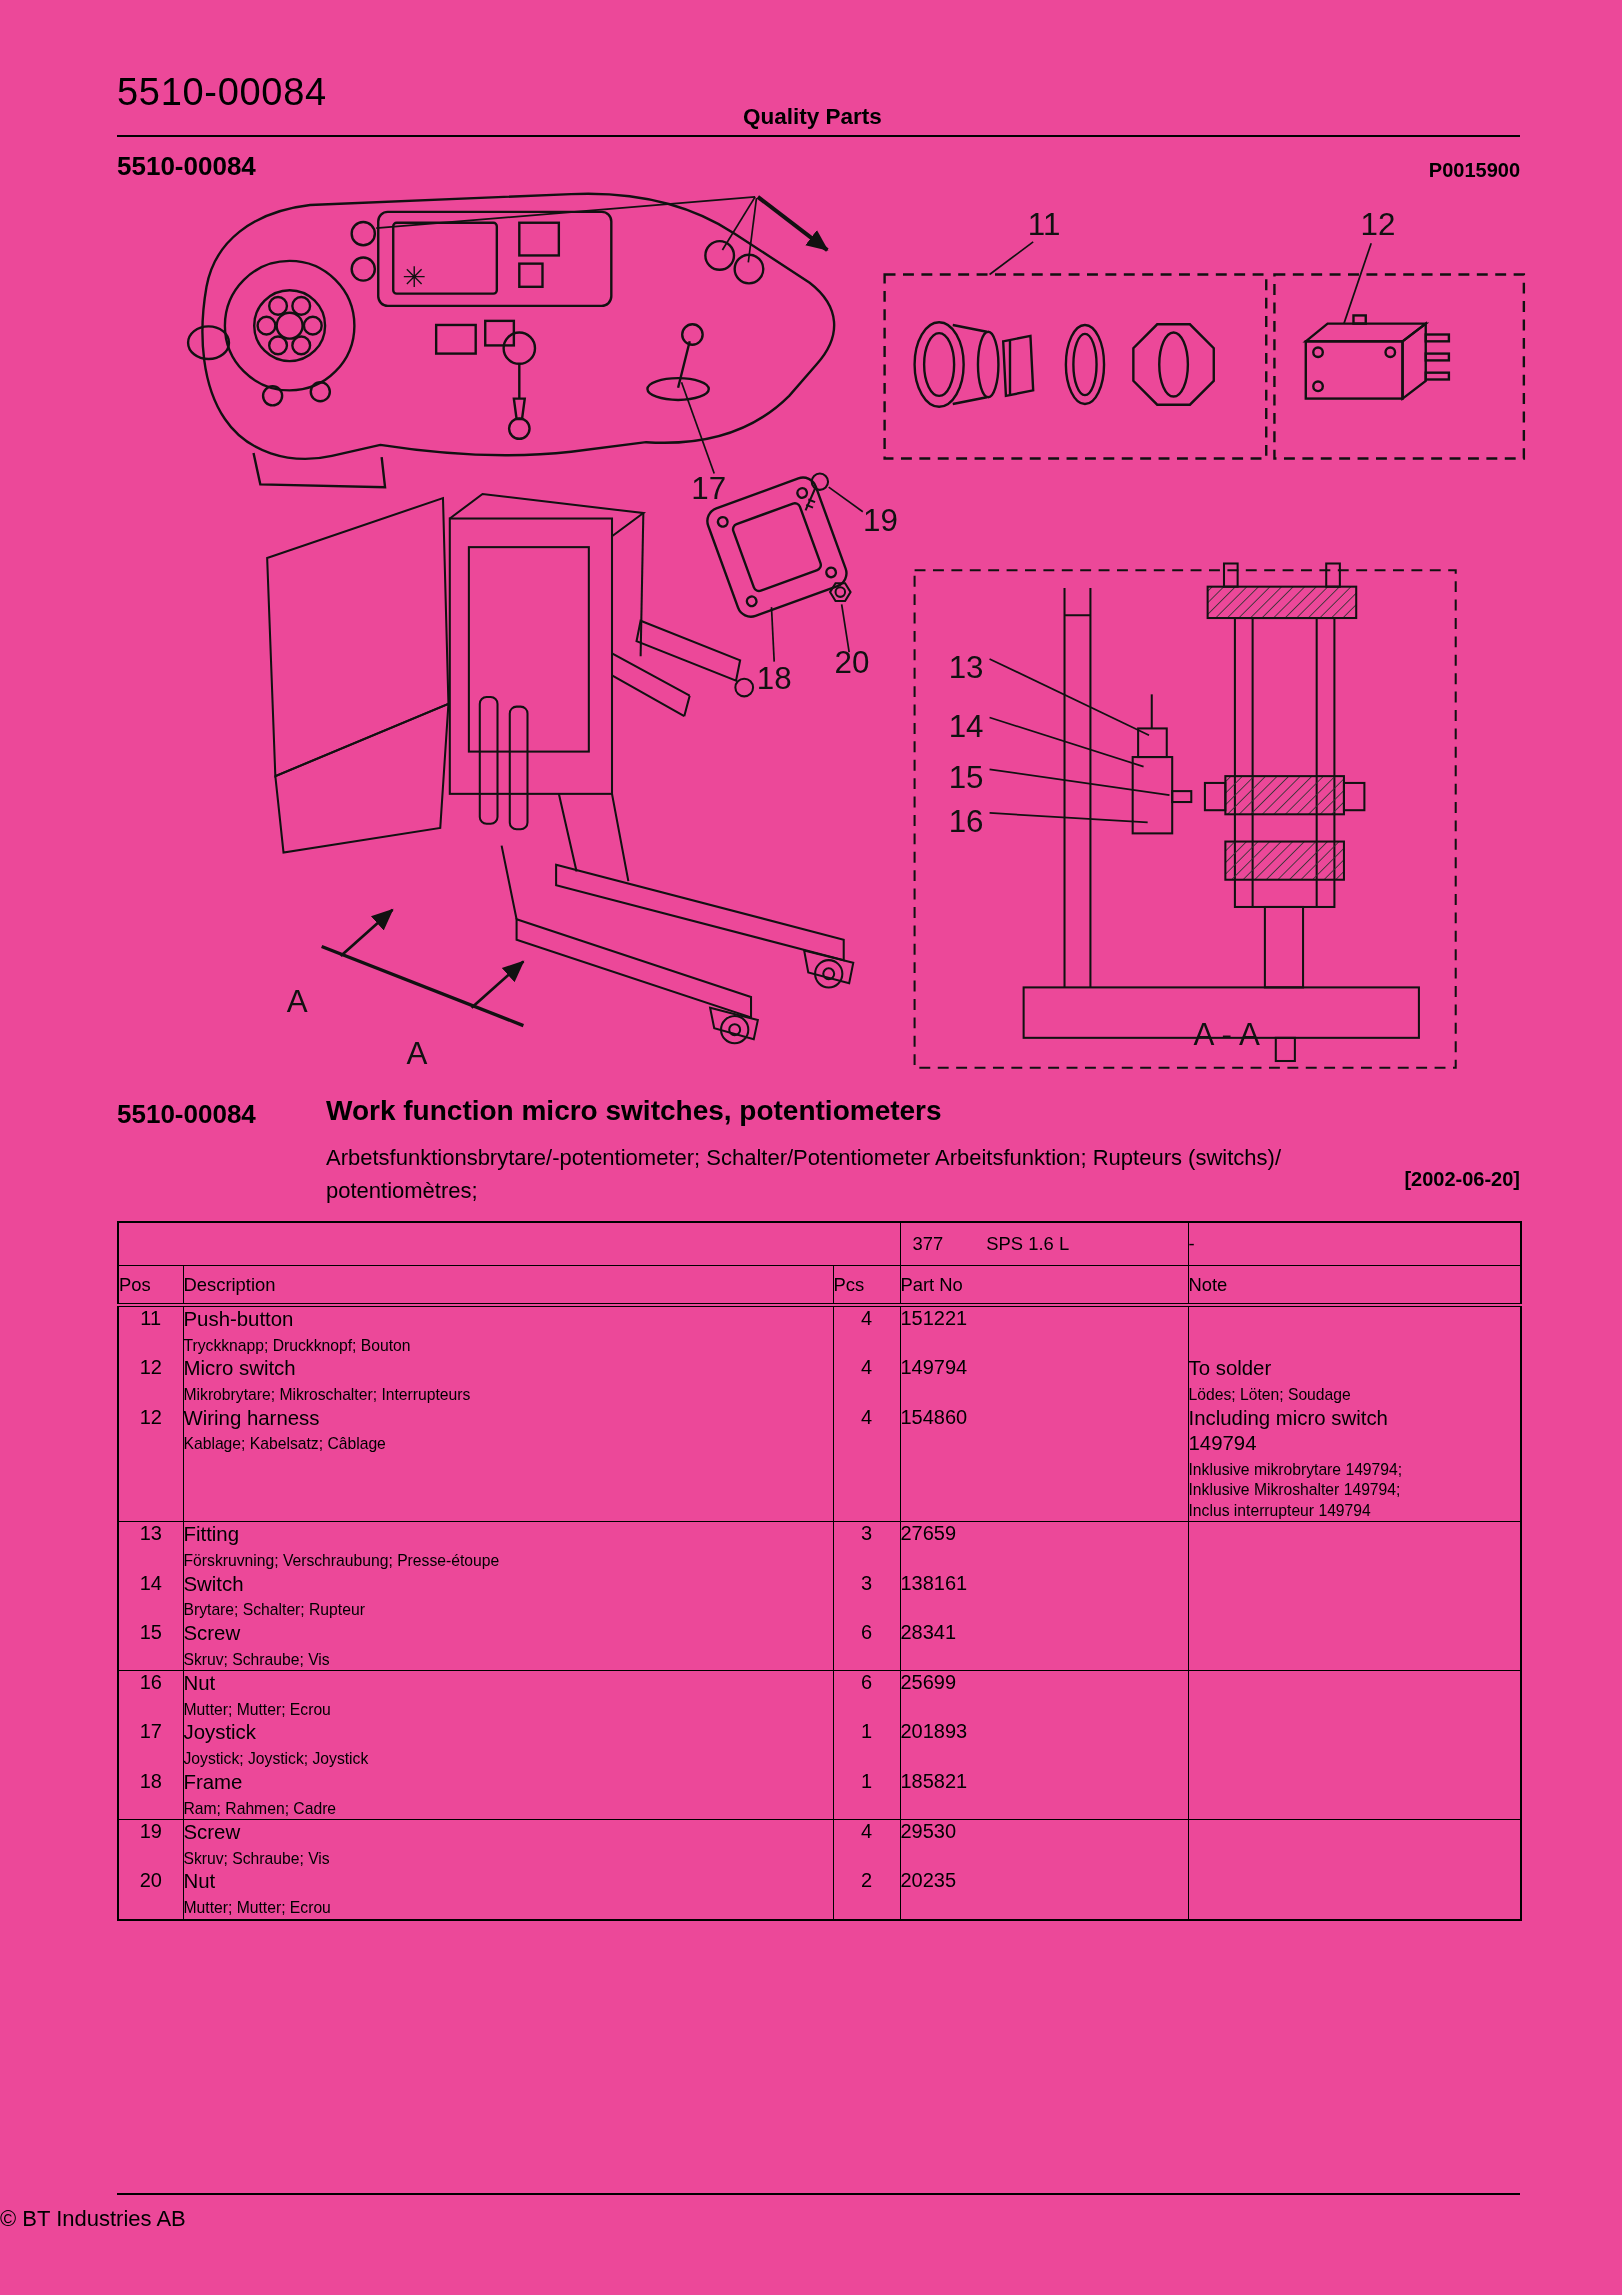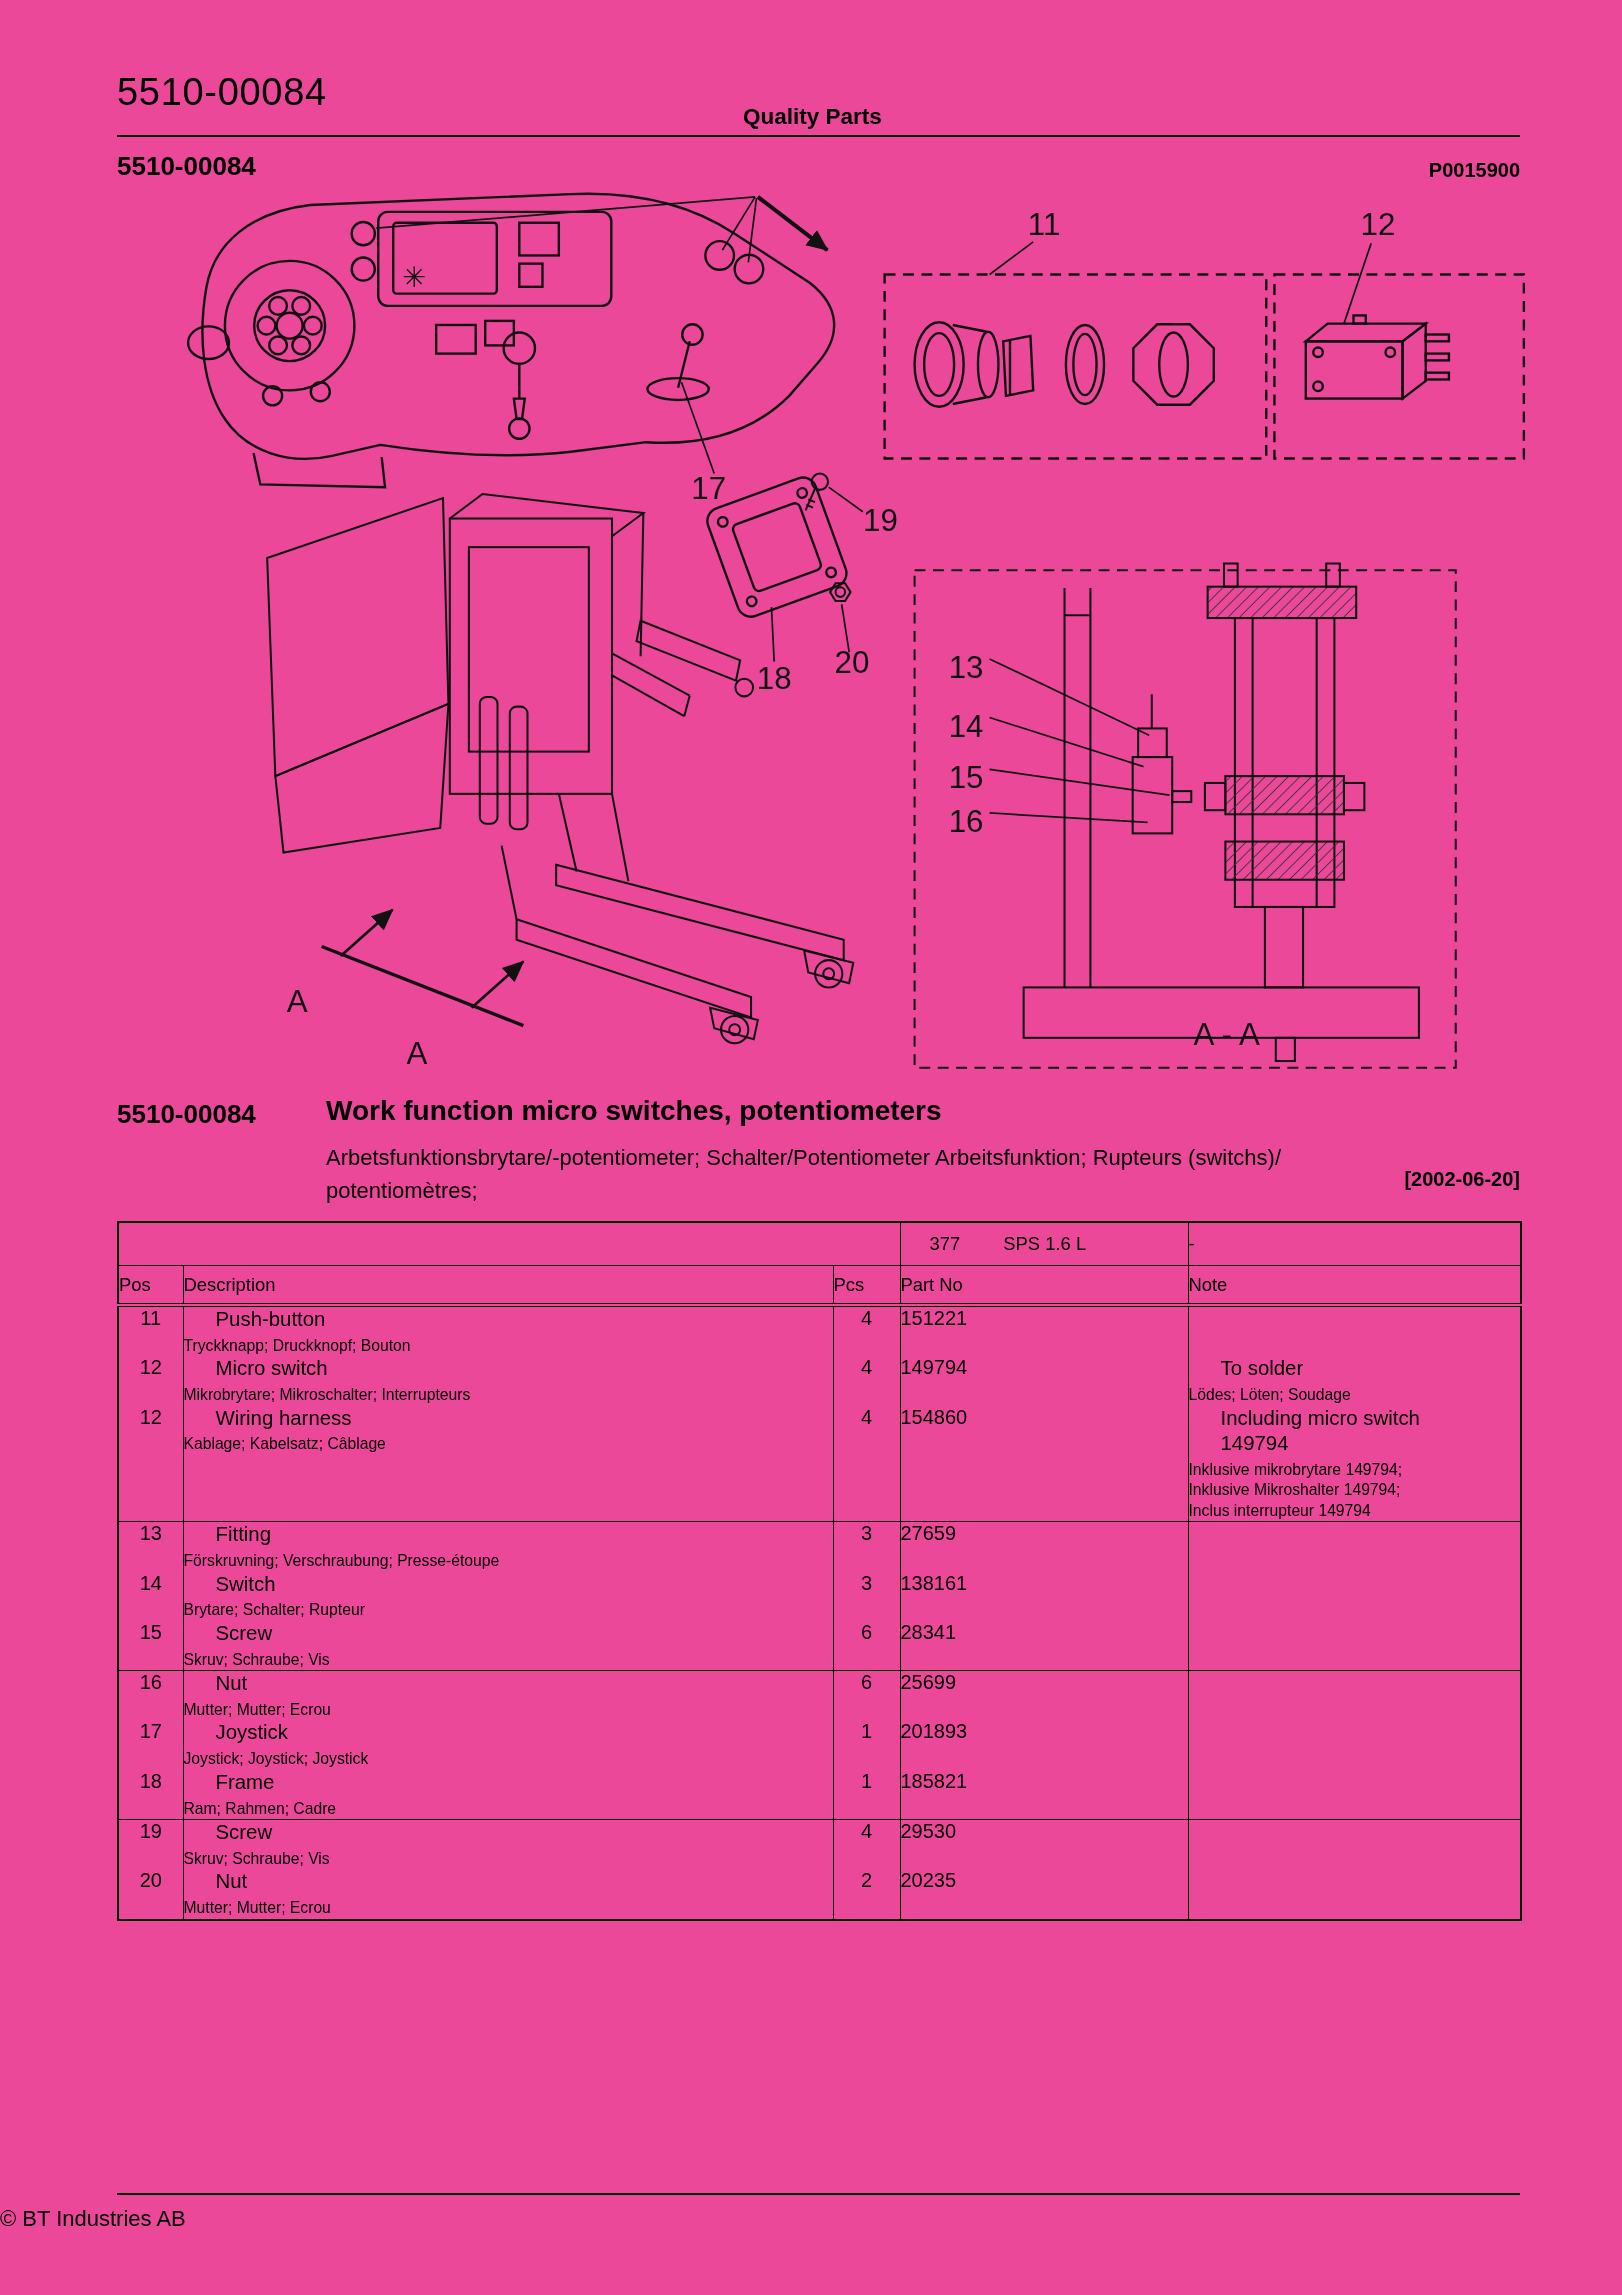--- a/index.html
+++ b/index.html
@@ -33,32 +33,32 @@
   .twrap { left:117px; top:1221px; }
   table.ptable { border-collapse:collapse; width:1403px; table-layout:fixed;
                  border:2px solid #000; }
   table.ptable td, table.ptable th {
     border-left:1.4px solid #000; border-right:1.4px solid #000;
     vertical-align:top; padding:0;
   }
   tr.vrow td { border-bottom:1.4px solid #000; height:42px; vertical-align:middle;
                font-size:18.4px; }
   td.v-model span { display:inline-block; }
-  td.v-model .v-code { padding-left:29px; }
+  td.v-model .v-code { padding-left:12px; }
   td.v-model .v-name { padding-left:38px; }
   td.v-dash { padding-left:59px; }
   tr.hrow th { border-bottom:4.8px double #000; height:37px; vertical-align:middle;
                font-size:18.4px; font-weight:400; text-align:left; }
   tbody.group { border-top:1.4px solid #000; }
   td.c-pos  { text-align:center; font-size:20px; padding-top:9.5px; }
   td.c-pcs  { text-align:center; font-size:20px; padding-top:9.5px; }
   td.c-part { font-size:20px; padding:9.5px 0 0 17.7px; }
   td.c-desc { padding:8.2px 13.6px 11px 17.7px; }
   td.c-note { padding:8.2px 11px 11px 19px; }
-  .cell-main { font-size:20.4px; line-height:1.25; white-space:pre-line;margin-left:32px; }
+  .cell-main { font-size:20.4px; line-height:1.25; white-space:pre-line; }
   .cell-sub  { font-size:15.7px; line-height:1.3; margin-top:3.4px; white-space:pre-line; }
 
   
   .frule { left:117px; top:2193px; width:1403px; height:2px; background:#000; }
   .footer-text { left:0; top:2206px; width:1622px; font-size:22px; }
 </style>
 </head>
 <body>
 
 <div class="page">

